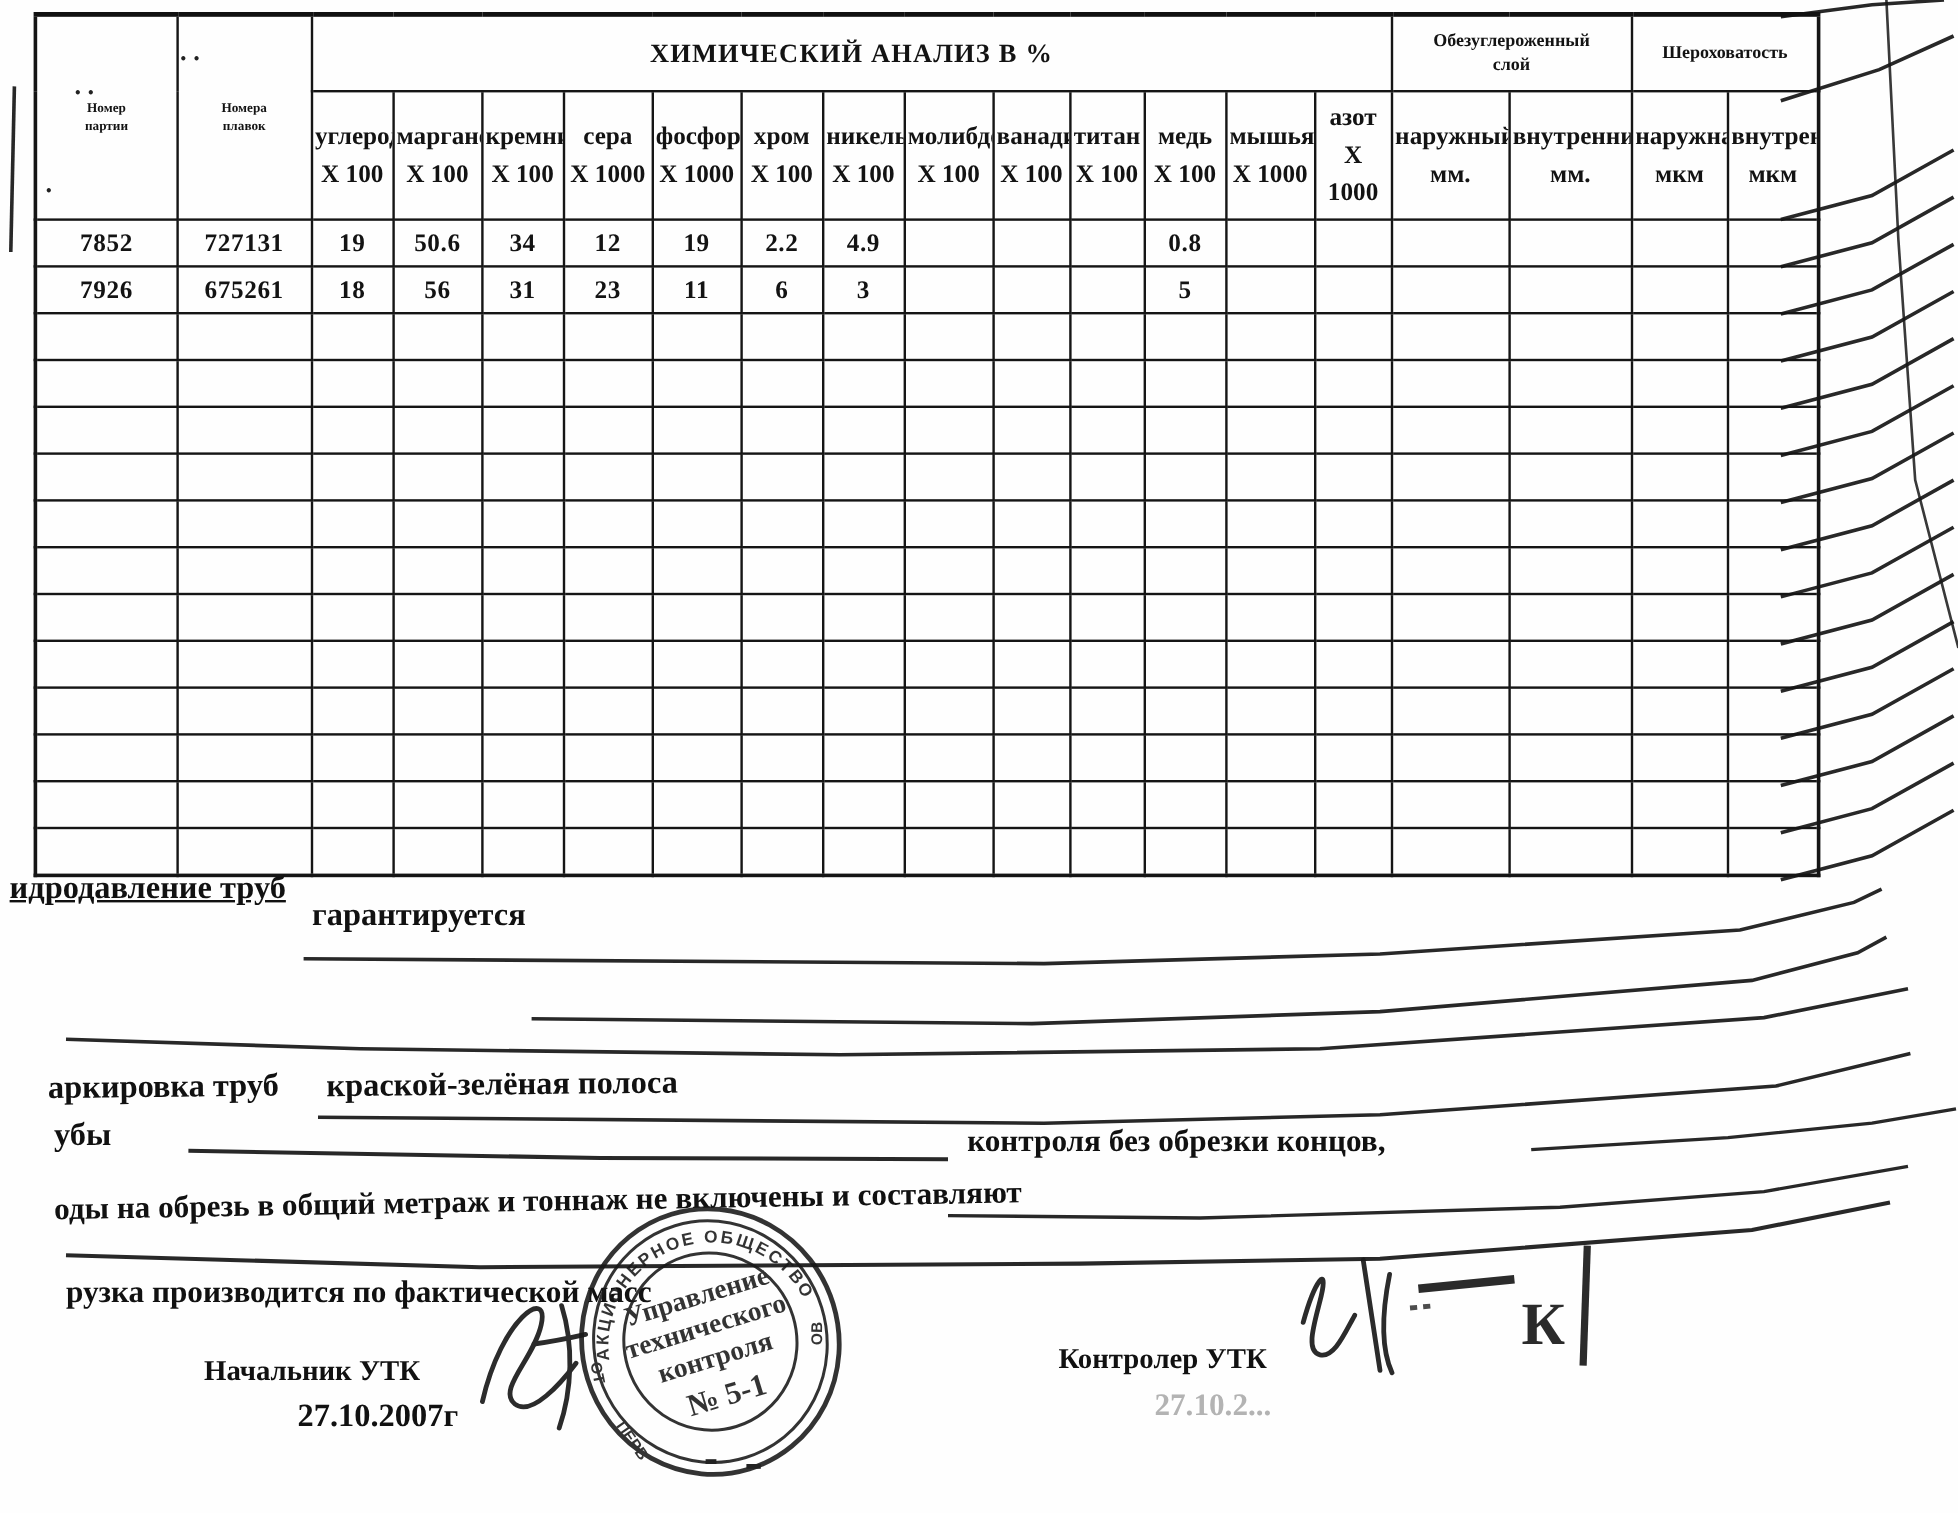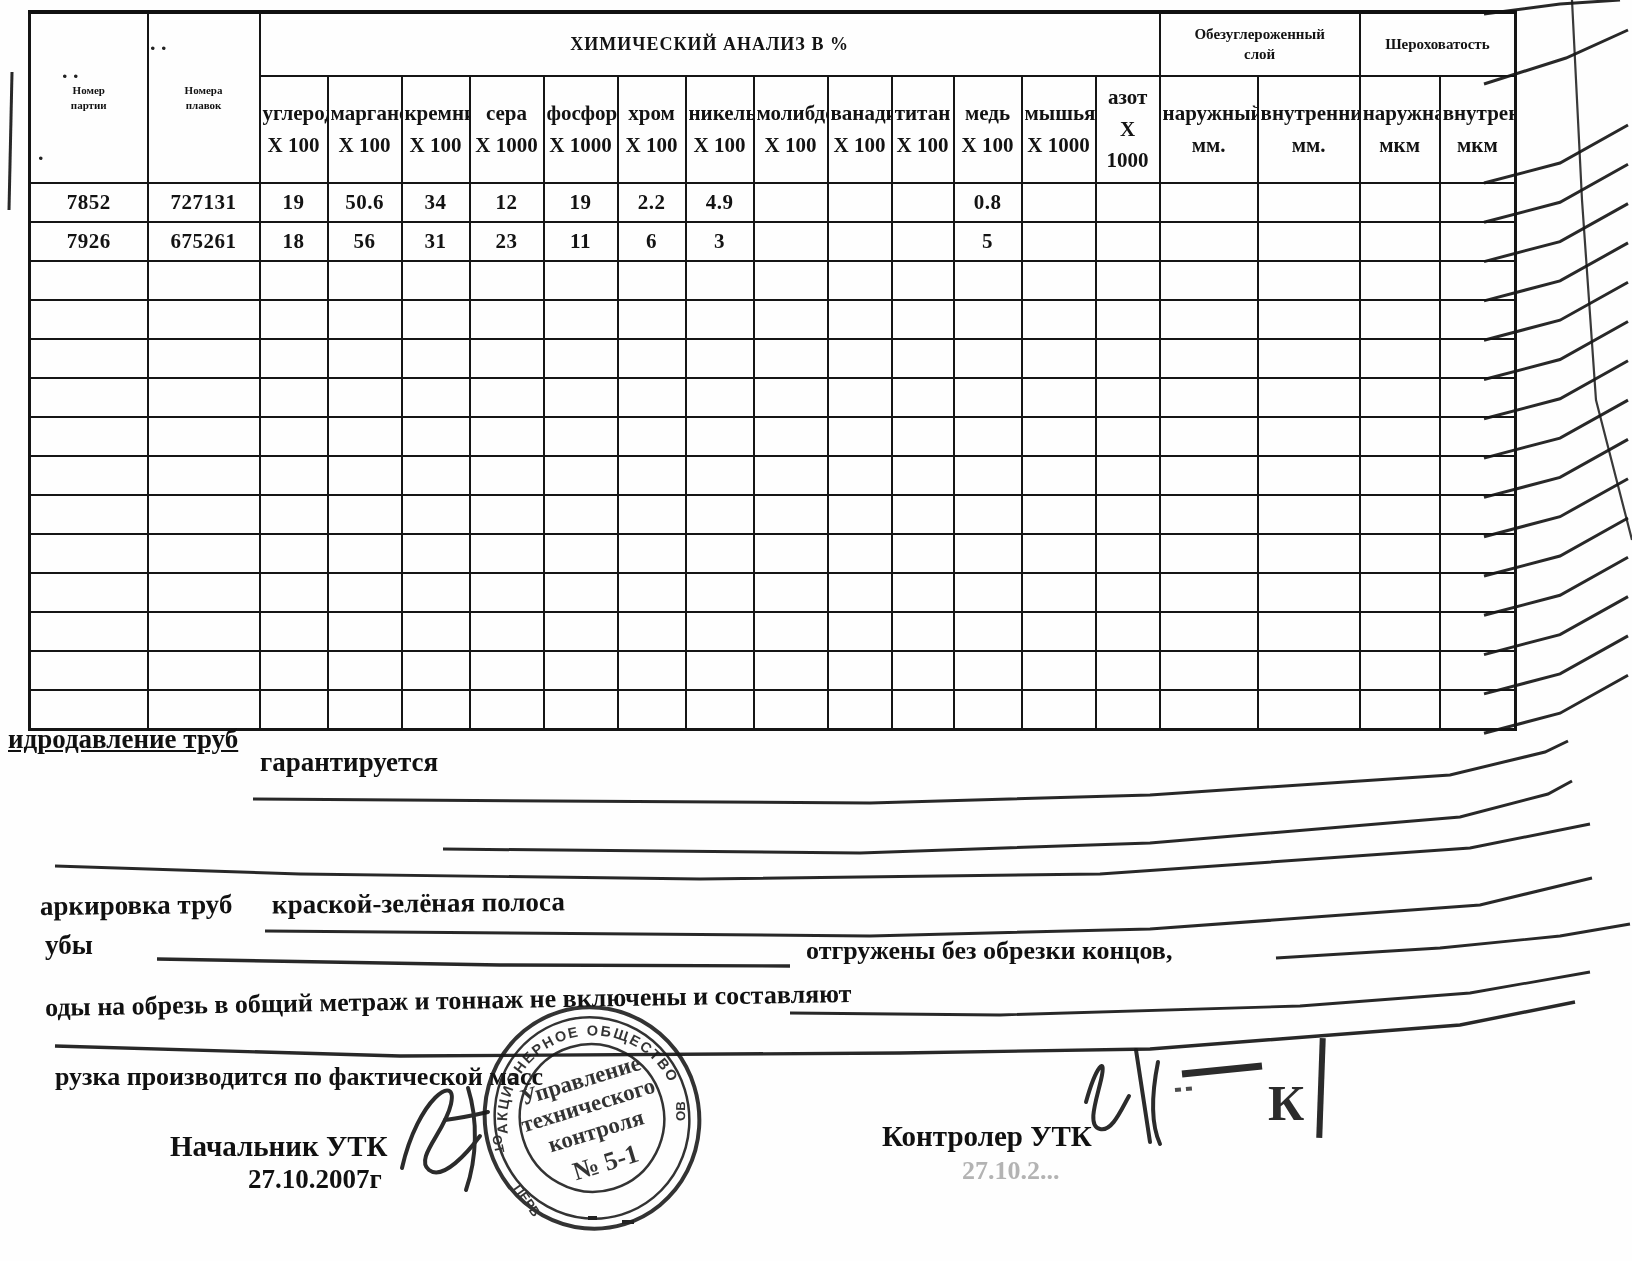--- a/index.html
+++ b/index.html
@@ -10,27 +10,27 @@
   
   .table-wrap{position:absolute;left:28px;top:10px;}
   table.cert{border-collapse:collapse;table-layout:fixed;width:1452px;}
   table.cert th,table.cert td{
     border:2px solid #151515;text-align:center;vertical-align:middle;
     padding:0 2px;overflow:hidden;
   }
   table.cert{border:3px solid #151515;}
   tr.band1 th{border-top:4px solid #111;}
   th.corner{font-size:11px;font-weight:bold;line-height:1.35;height:168px;}
-  th.chem-title{font-size:18px;font-weight:bold;letter-spacing:1px;height:56px;}
+  th.chem-title{font-size:22px;font-weight:bold;letter-spacing:1px;height:56px;}
   th.grp{font-size:15px;font-weight:bold;line-height:1.3;}
   tr.band2 th{height:96px;font-size:21px;font-weight:bold;line-height:1.5;}
   tbody td{height:37px;font-size:21px;font-weight:bold;letter-spacing:.5px;}
   
   .lbl{position:absolute;font-weight:bold;white-space:nowrap;color:#111;}
-  .f27{font-size:27px;} .f26{font-size:26px;} .f29{font-size:29px;}
+  .f27{font-size:27px;} .f26{font-size:26px;} .f29{font-size:24px;}
   .faint{color:#b3b3b3;}
   
   svg.layer{position:absolute;left:0;top:0;pointer-events:none;}
   .dotmark{position:absolute;font-size:22px;font-weight:bold;color:#222;}
 </style>
 </head>
 <body>
 
 <div class="page">
 
@@ -419,21 +419,21 @@
   <span class="dotmark" style="left:38px;top:140px;">.</span>
 
   <span class="lbl f27" style="left:8px;top:724px;text-decoration:underline;">идродавление труб</span>
   <span class="lbl f27" style="left:260px;top:747px;">гарантируется</span>
 
 
   <span class="lbl f27" style="left:40px;top:890px;transform:rotate(-0.6deg);">аркировка труб</span>
   <span class="lbl f27" style="left:272px;top:888px;transform:rotate(-0.6deg);">краской-зелёная полоса</span>
 
   <span class="lbl f27" style="left:45px;top:930px;">убы</span>
-  <span class="lbl f26" style="left:806px;top:936px;">отгружены без обрезки концов,</span>
+  <span class="lbl f26" style="left:806px;top:936px;">контроля без обрезки концов,</span>
 
   <span class="lbl f26" style="left:45px;top:986px;transform:rotate(-1deg);">оды на обрезь в общий метраж и тоннаж не включены и составляют</span>
 
   <span class="lbl f26" style="left:55px;top:1062px;">рузка производится по фактической масс</span>
 
   <span class="lbl f29" style="left:170px;top:1130px;">Начальник  УТК</span>
   <span class="lbl f27" style="left:248px;top:1164px;">27.10.2007г</span>
 
   <span class="lbl f29" style="left:882px;top:1120px;">Контролер УТК</span>
   <span class="lbl f26 faint" style="left:962px;top:1156px;">27.10.2...</span>

